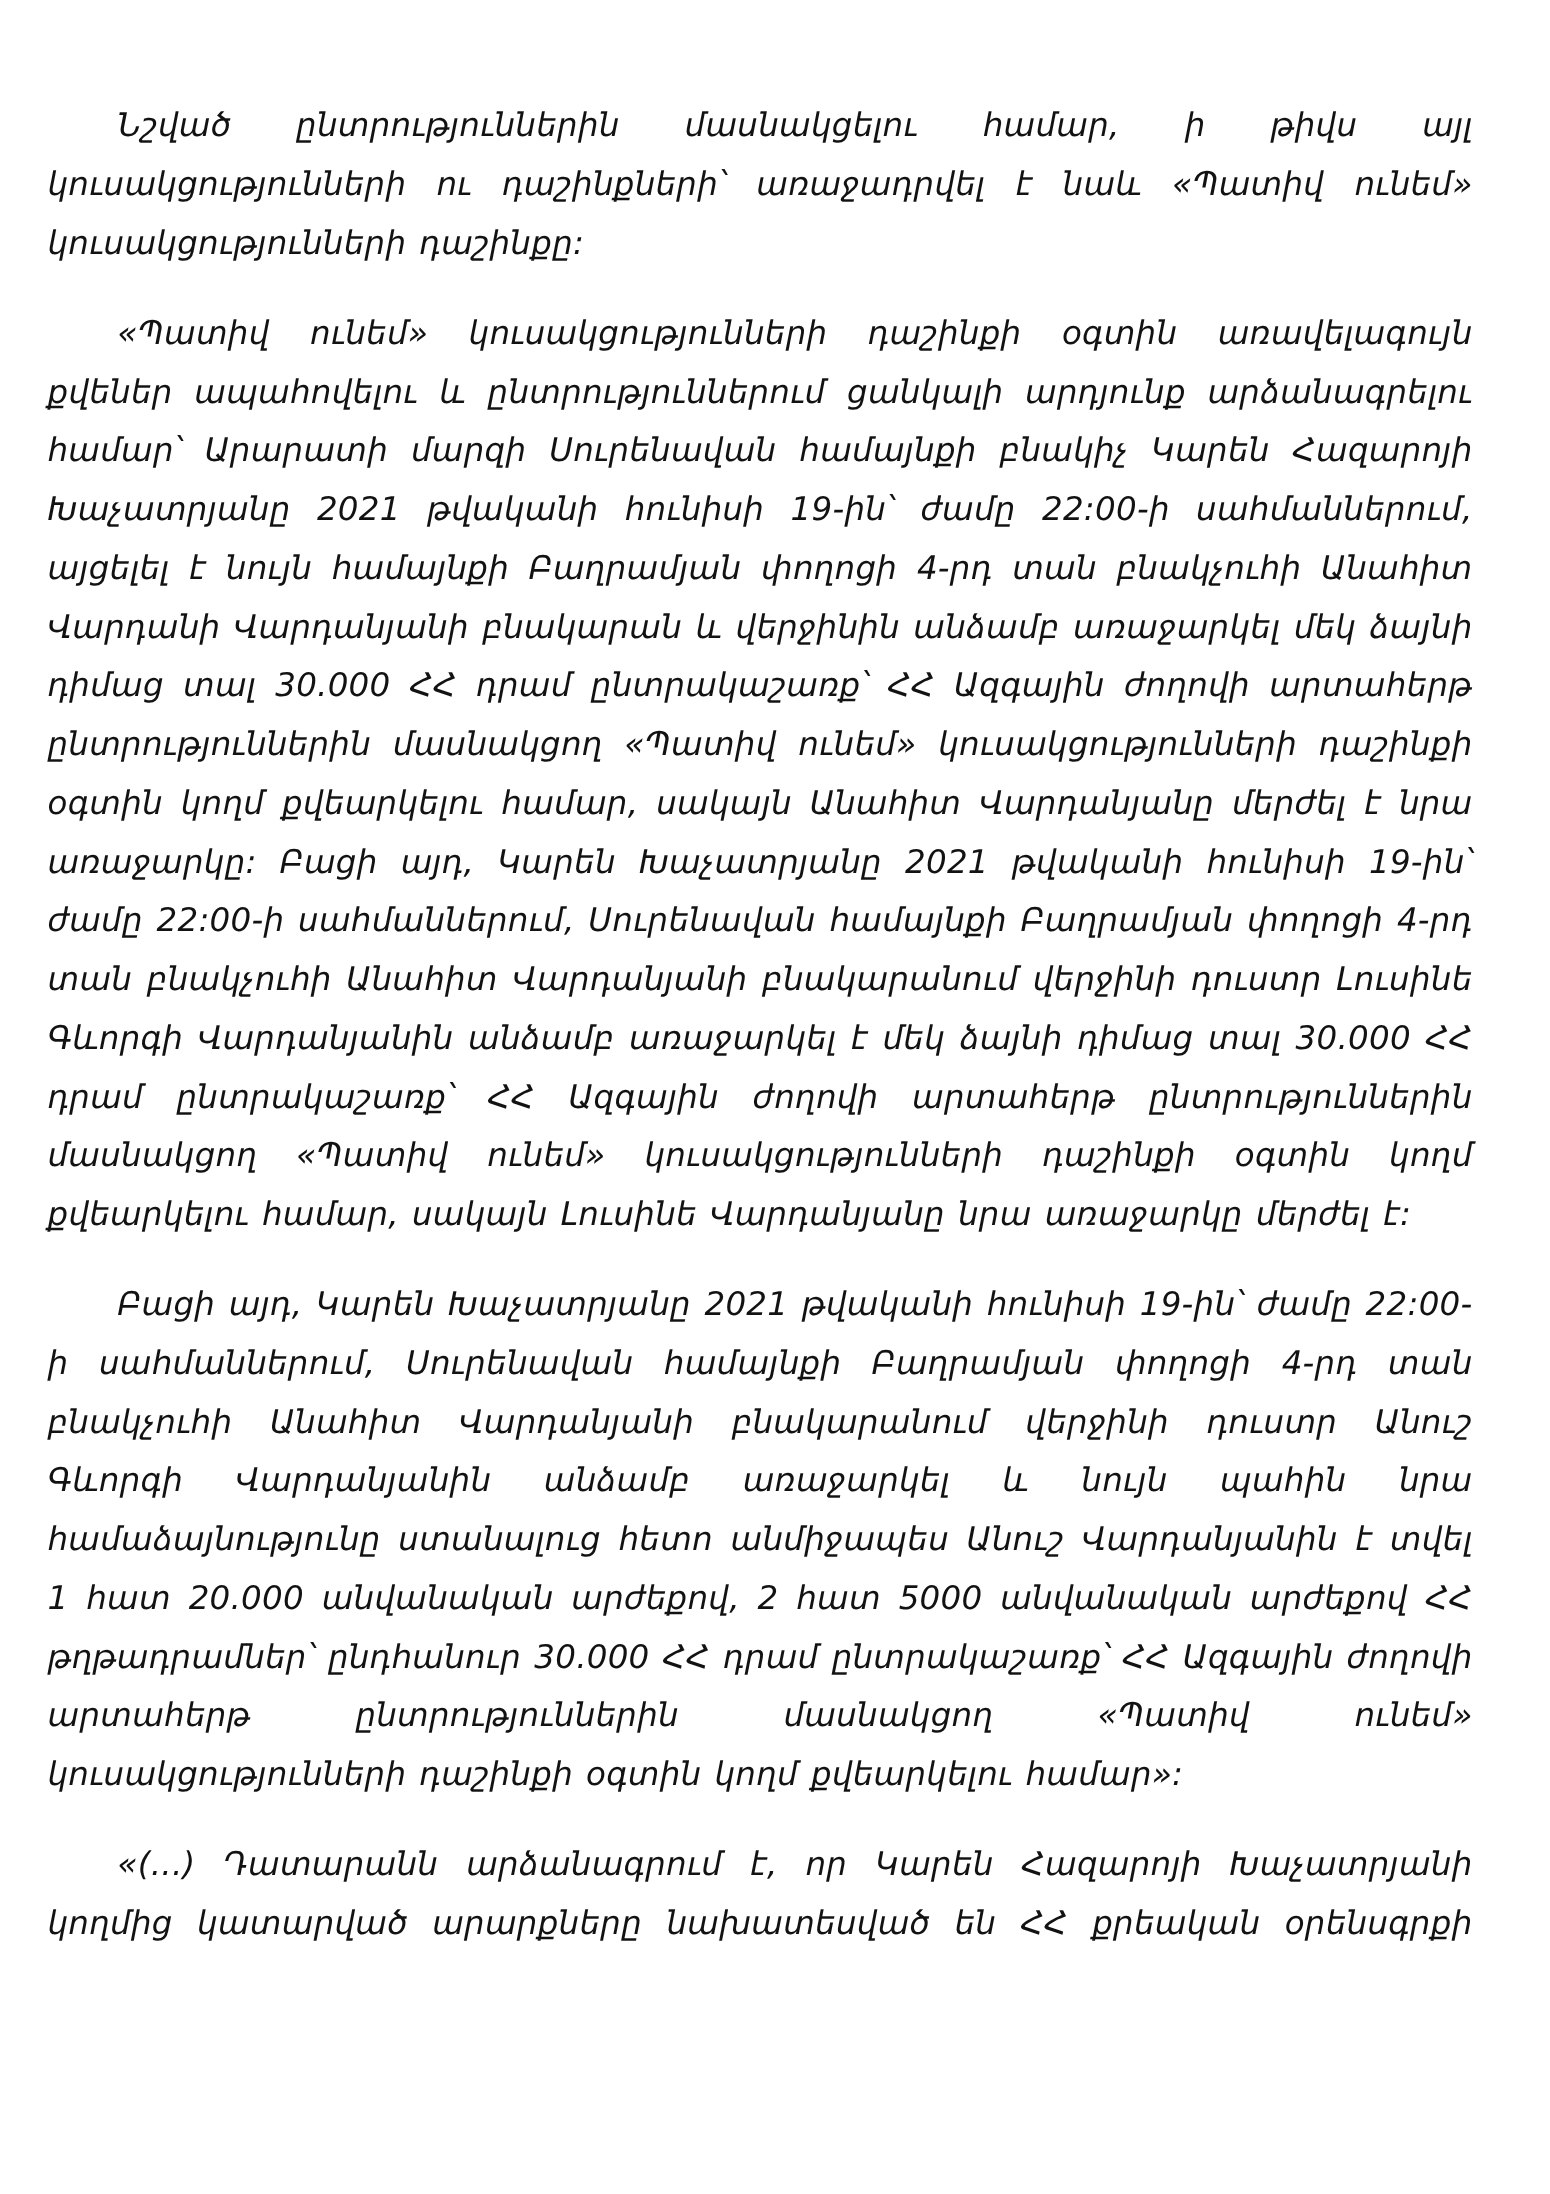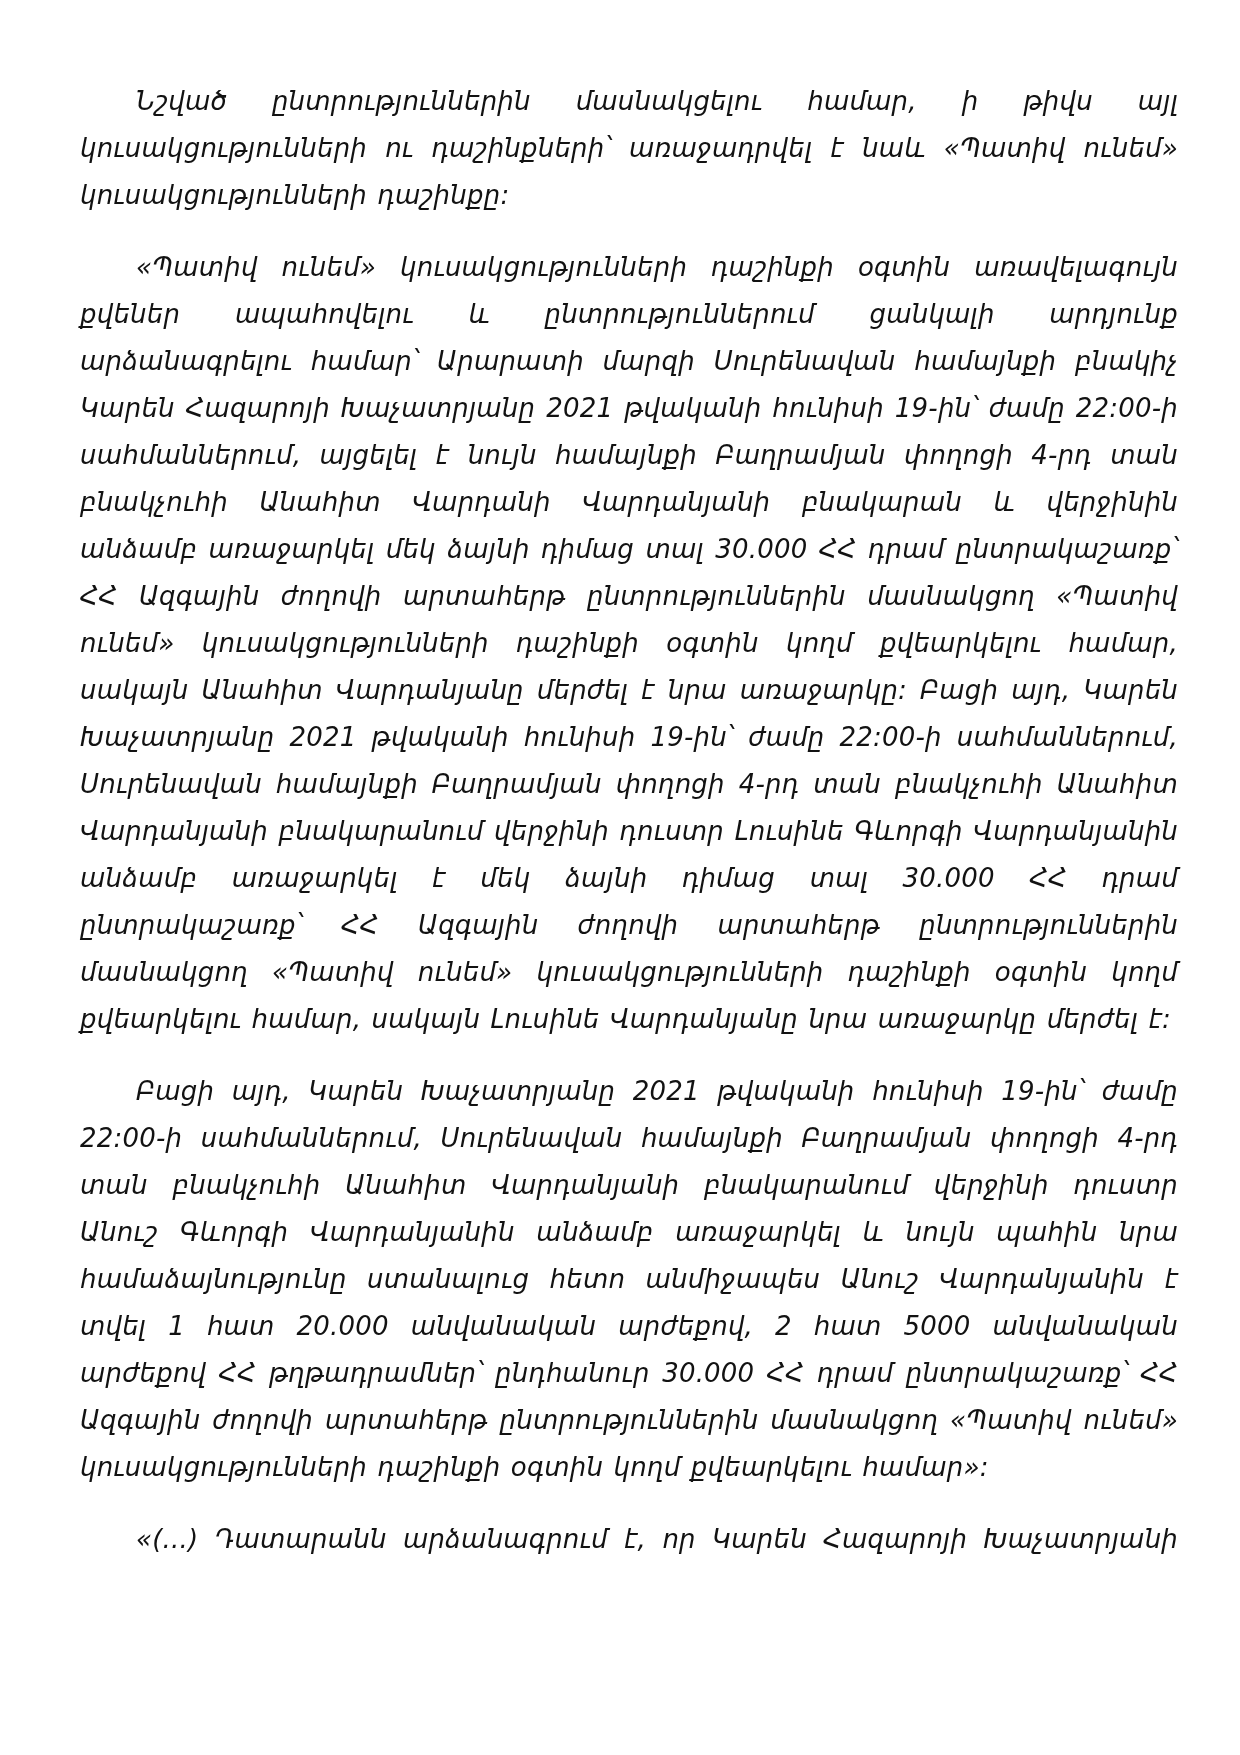--- a/index.html
+++ b/index.html
@@ -6,21 +6,21 @@
 
   html, body {
     background: #ffffff;
   }
 
   .page {
     position: relative;
     width: 1240px;
     height: 1555px;
     background: #ffffff;
-    padding: 78px 62px 40px 80px;
+    padding: 78px 62px 40px 38px;
     overflow: hidden;
     font-family: "DejaVu Sans", sans-serif;
     color: #121212;
   }
 
   .doc-paragraph {
     font-style: italic;
     font-size: 26px;
     line-height: 47px;
     text-align: justify;

